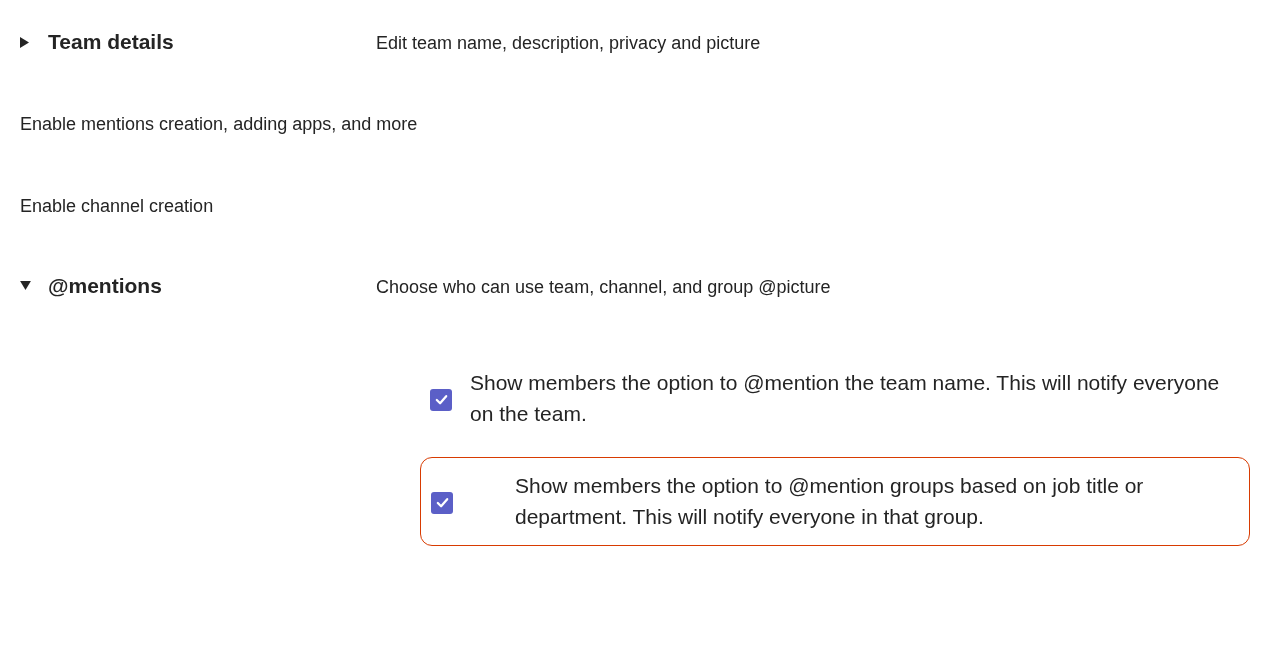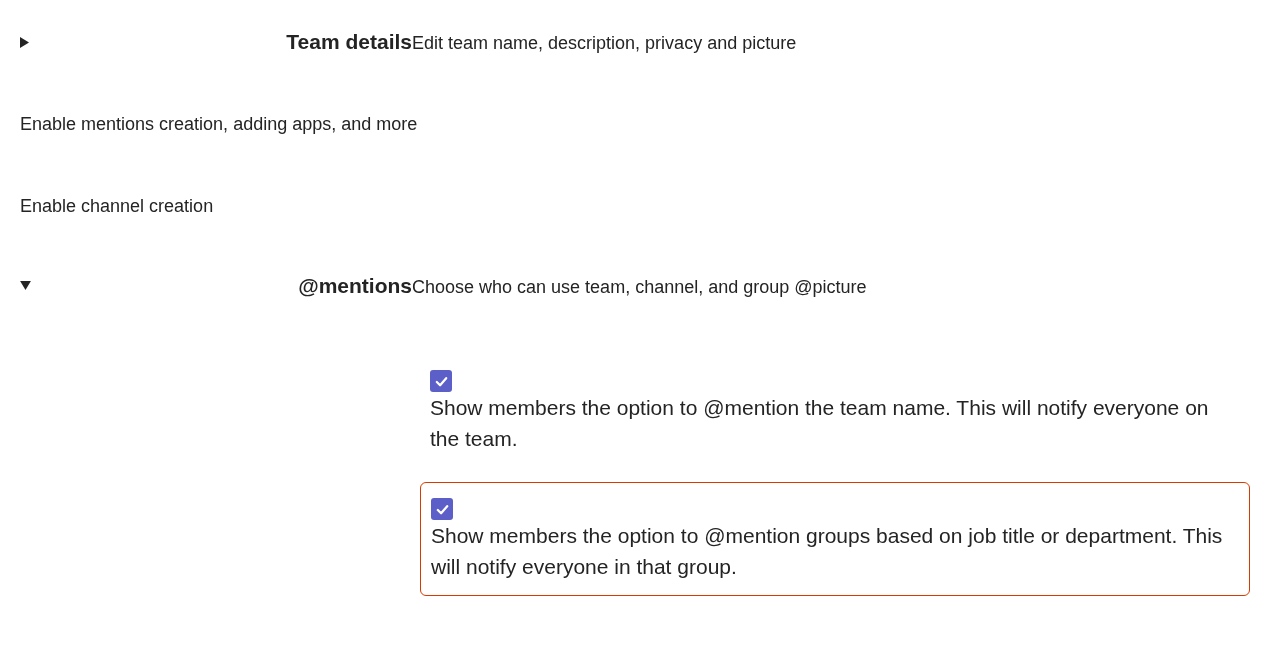--- a/index.html
+++ b/index.html
@@ -18,24 +18,23 @@
     .settings-row {
       display: flex;
       align-items: flex-start;
       margin-bottom: 56px;
     }
     .settings-row.expanded-row {
     }
     .row-header {
       display: flex;
       align-items: center;
-      width: 392px;
+      width: 356px;
       flex-shrink: 0;
       cursor: pointer;
-      justify-content: space-between;
     }
     .chevron {
       width: 18px;
       display: inline-flex;
       align-items: center;
       justify-content: flex-start;
       margin-right: 10px;
       color: #242424;
     }
     .row-title {
@@ -48,28 +47,28 @@
       color: #242424;
       line-height: 1.35;
       padding-top: 1px;
     }
     .options-container {
       margin-left: 400px;
       max-width: 830px;
     }
     .option-item {
       display: flex;
-      align-items: flex-start;
+      align-items: center;
       padding: 12px 10px 12px 10px;
       margin-bottom: 16px;
-      flex-direction: column;
     }
     .option-item.highlighted {
       border: 1.5px solid #d83b01;
-      border-radius: 6px;
+      border-radius: 12px;
+      gap: 44px;
     }
     .checkbox {
       width: 22px;
       height: 22px;
       border-radius: 3px;
       background: #5B5FC7;
       flex-shrink: 0;
       margin-right: 18px;
       margin-top: 3px;
       display: flex;

